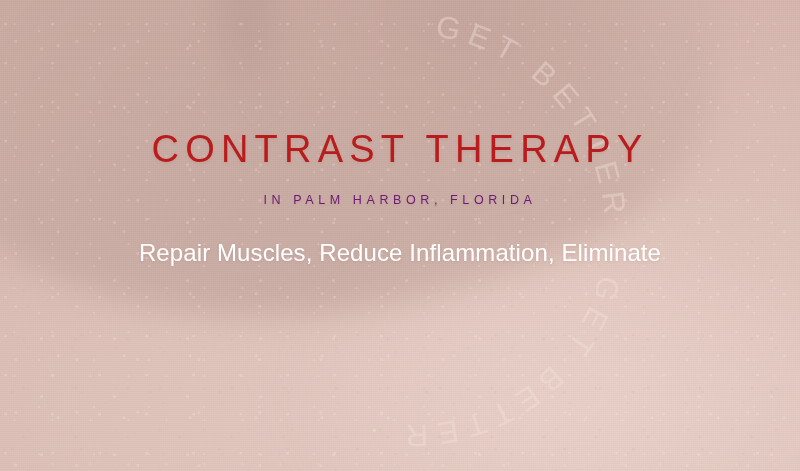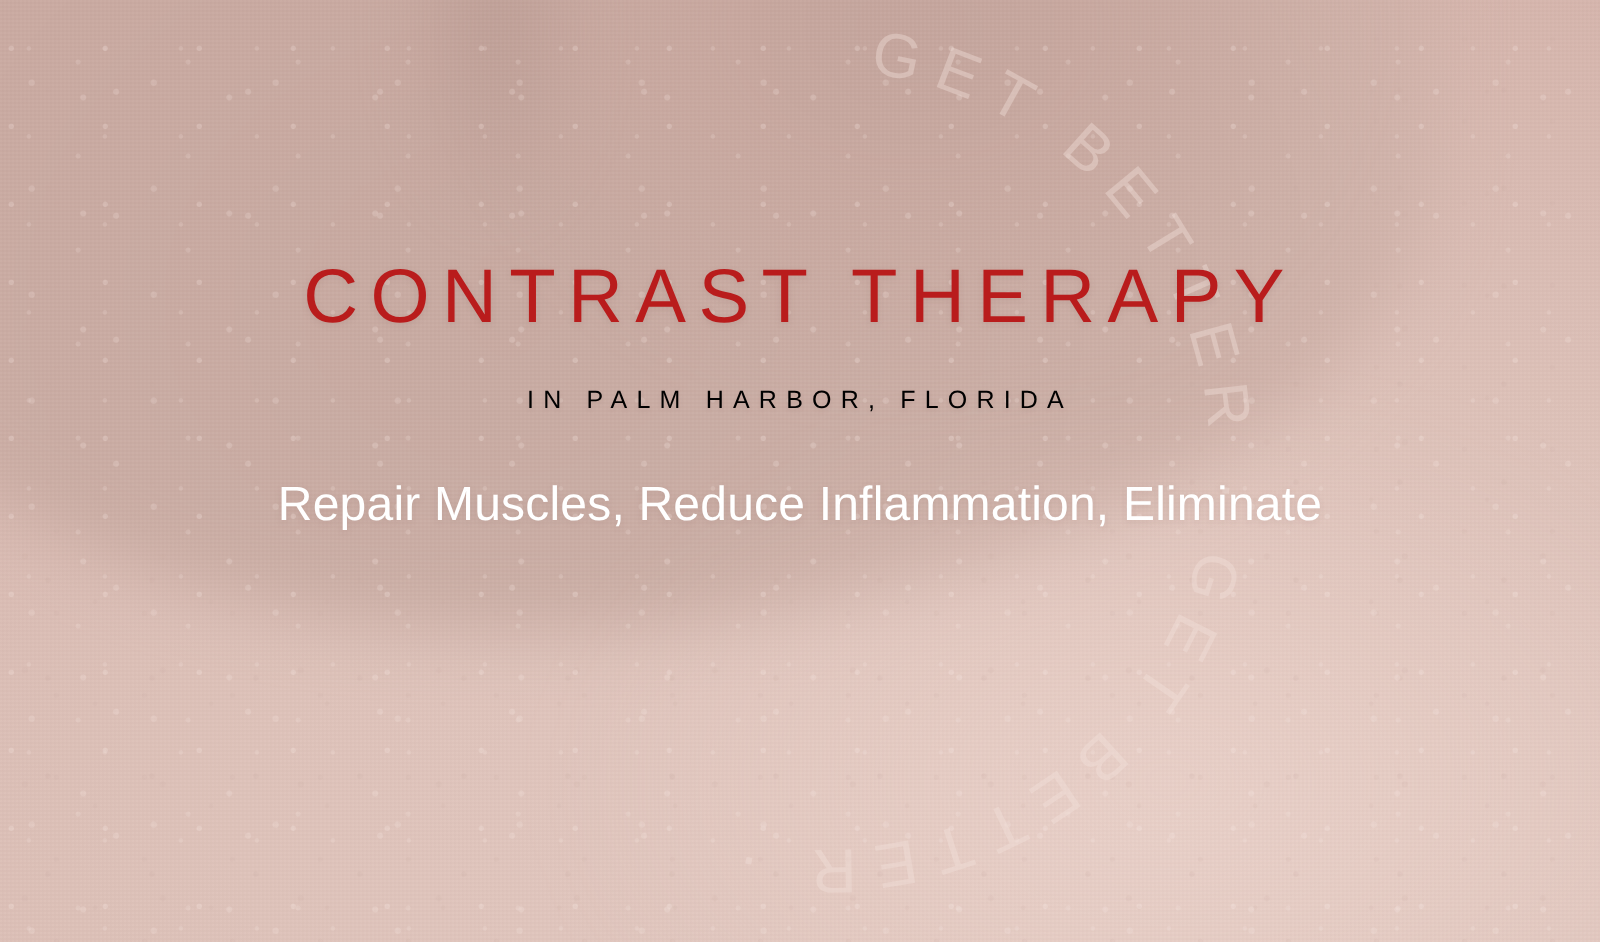--- a/index.html
+++ b/index.html
@@ -169,21 +169,21 @@
     line-height: 1.12;
     white-space: nowrap;
     text-shadow: 0 1px 3px rgba(150,112,104,0.18);
   }
 
   .subheading {
     margin: 22px 0 0 0;
     font-size: 12.5px;
     font-weight: 400;
     letter-spacing: 4.6px;
-    color: #000000;
+    color: #701a75;
     line-height: 1.2;
     white-space: nowrap;
     text-shadow: 0 1px 2px rgba(150,112,104,0.16);
   }
 
   .body-copy {
     margin: 26px 0 0 0;
     font-size: 24px;
     font-weight: 400;
     letter-spacing: 0.1px;

